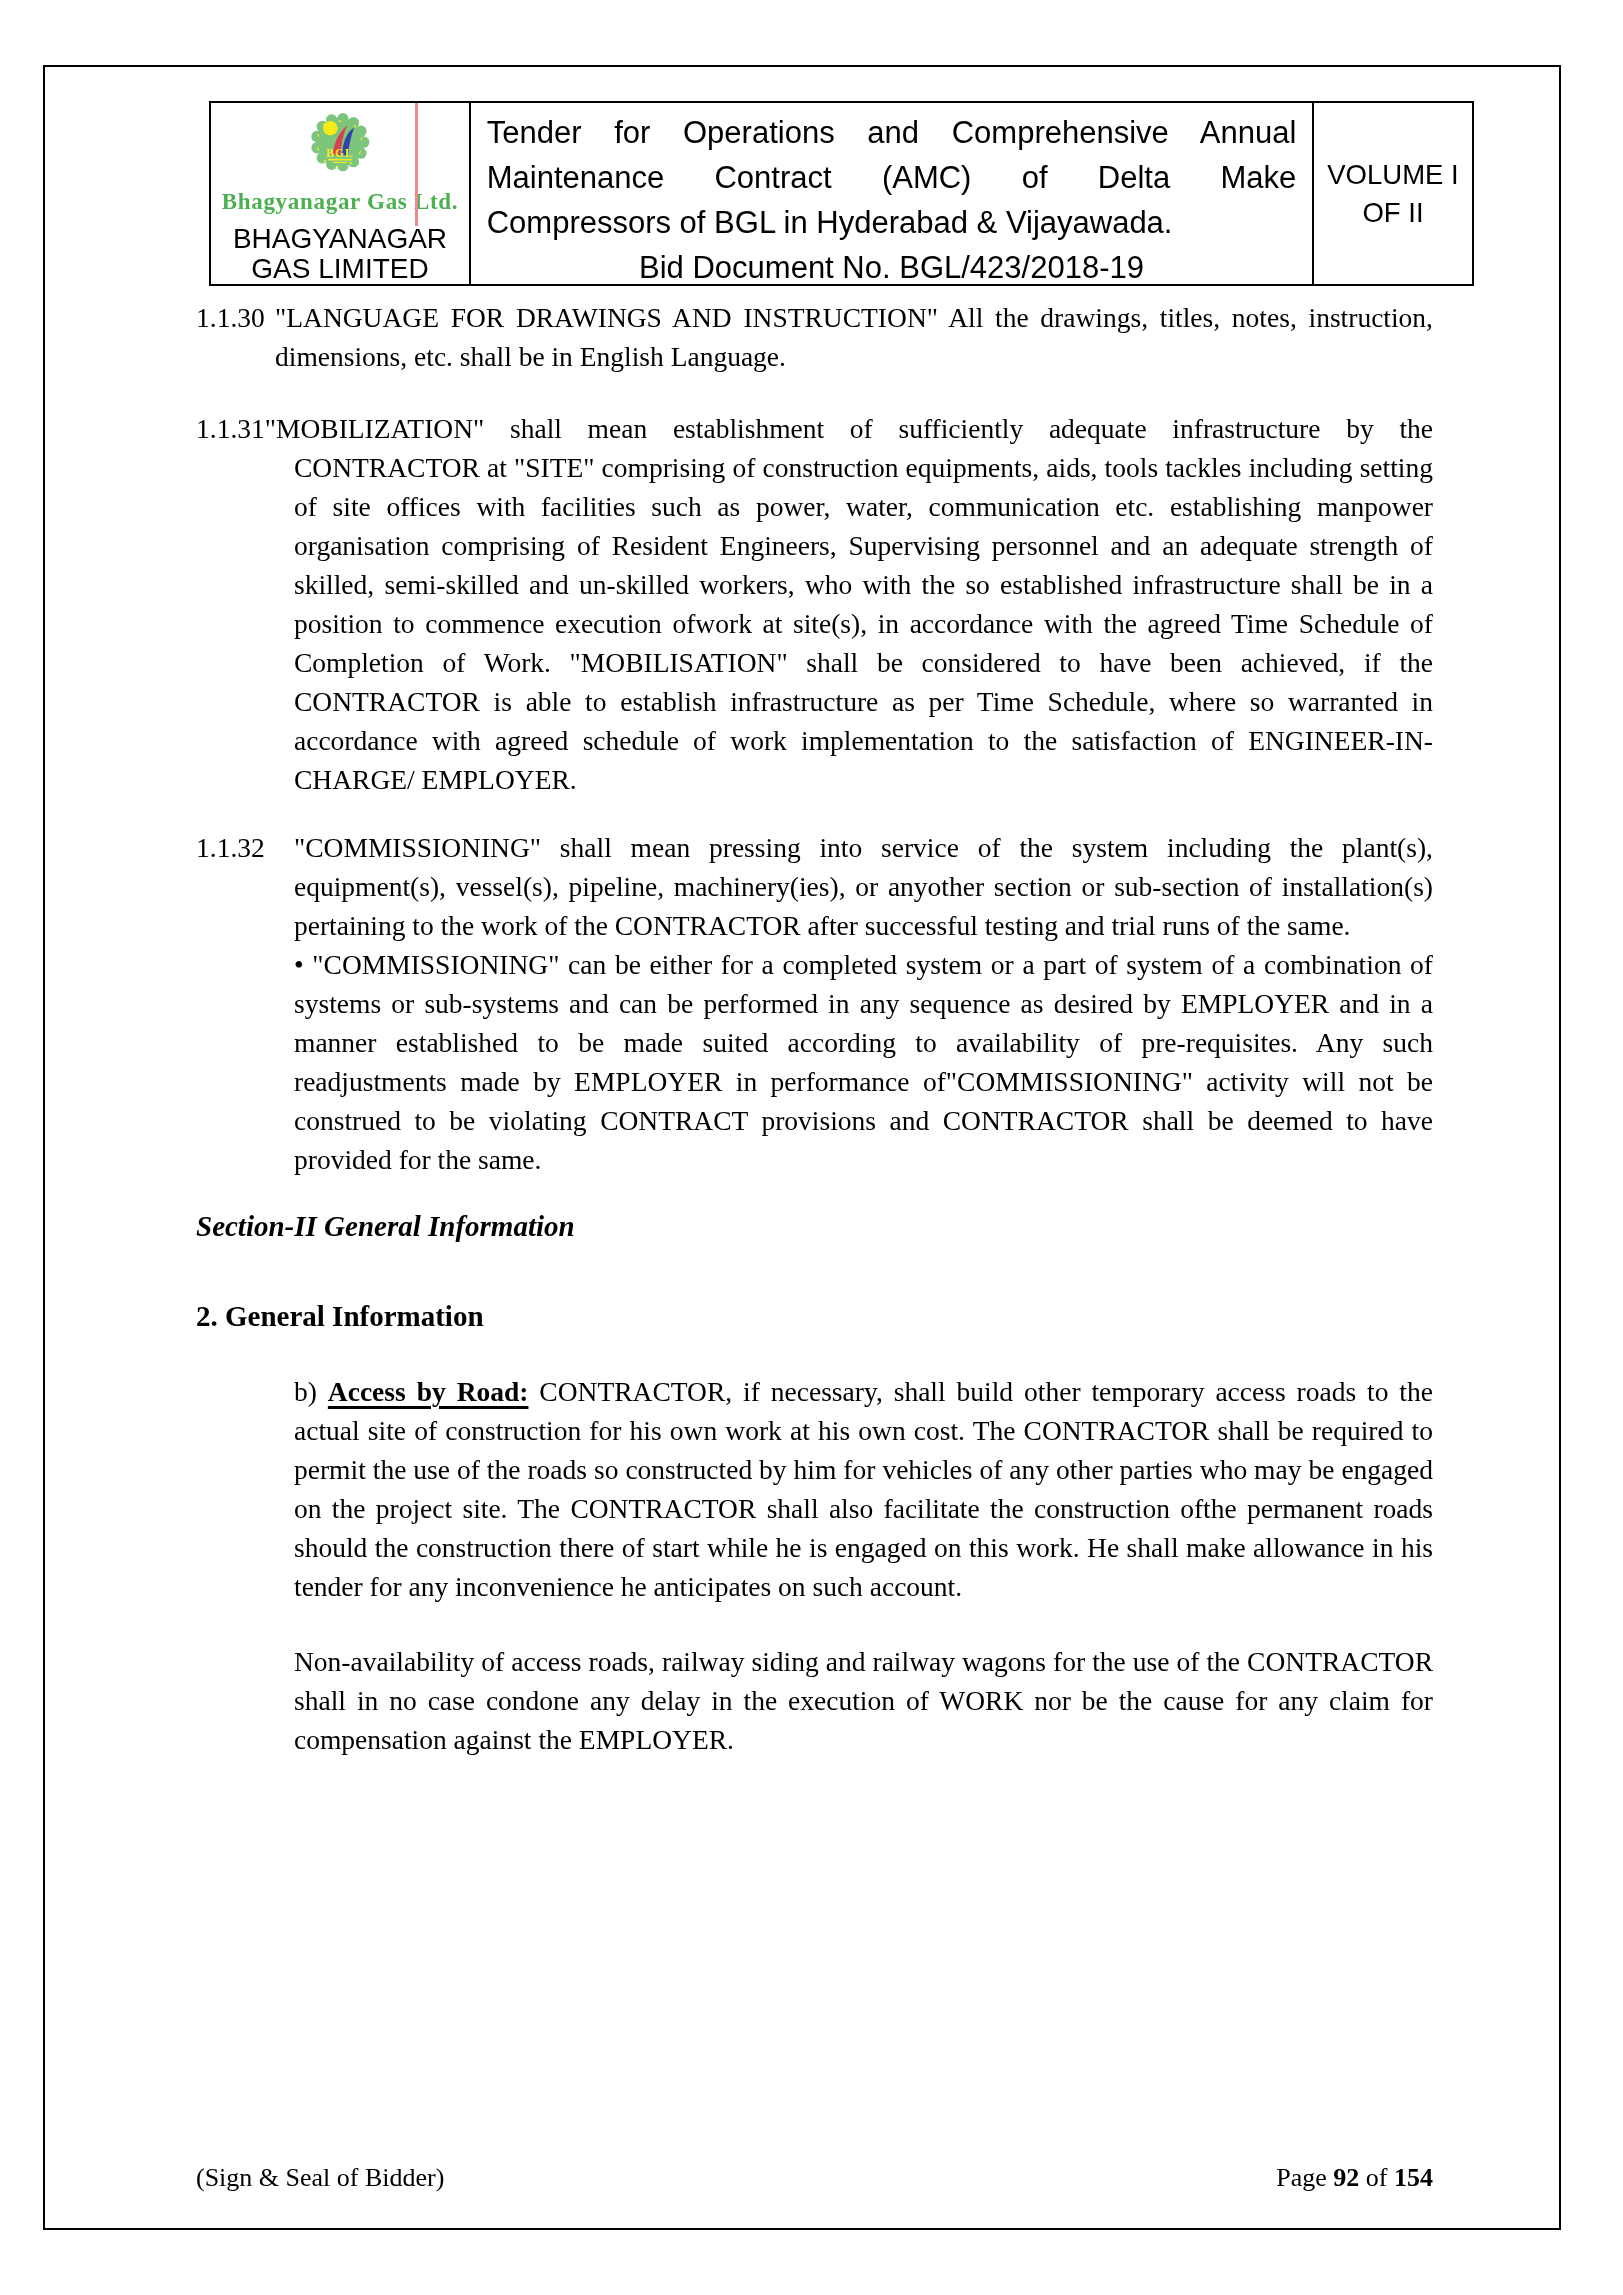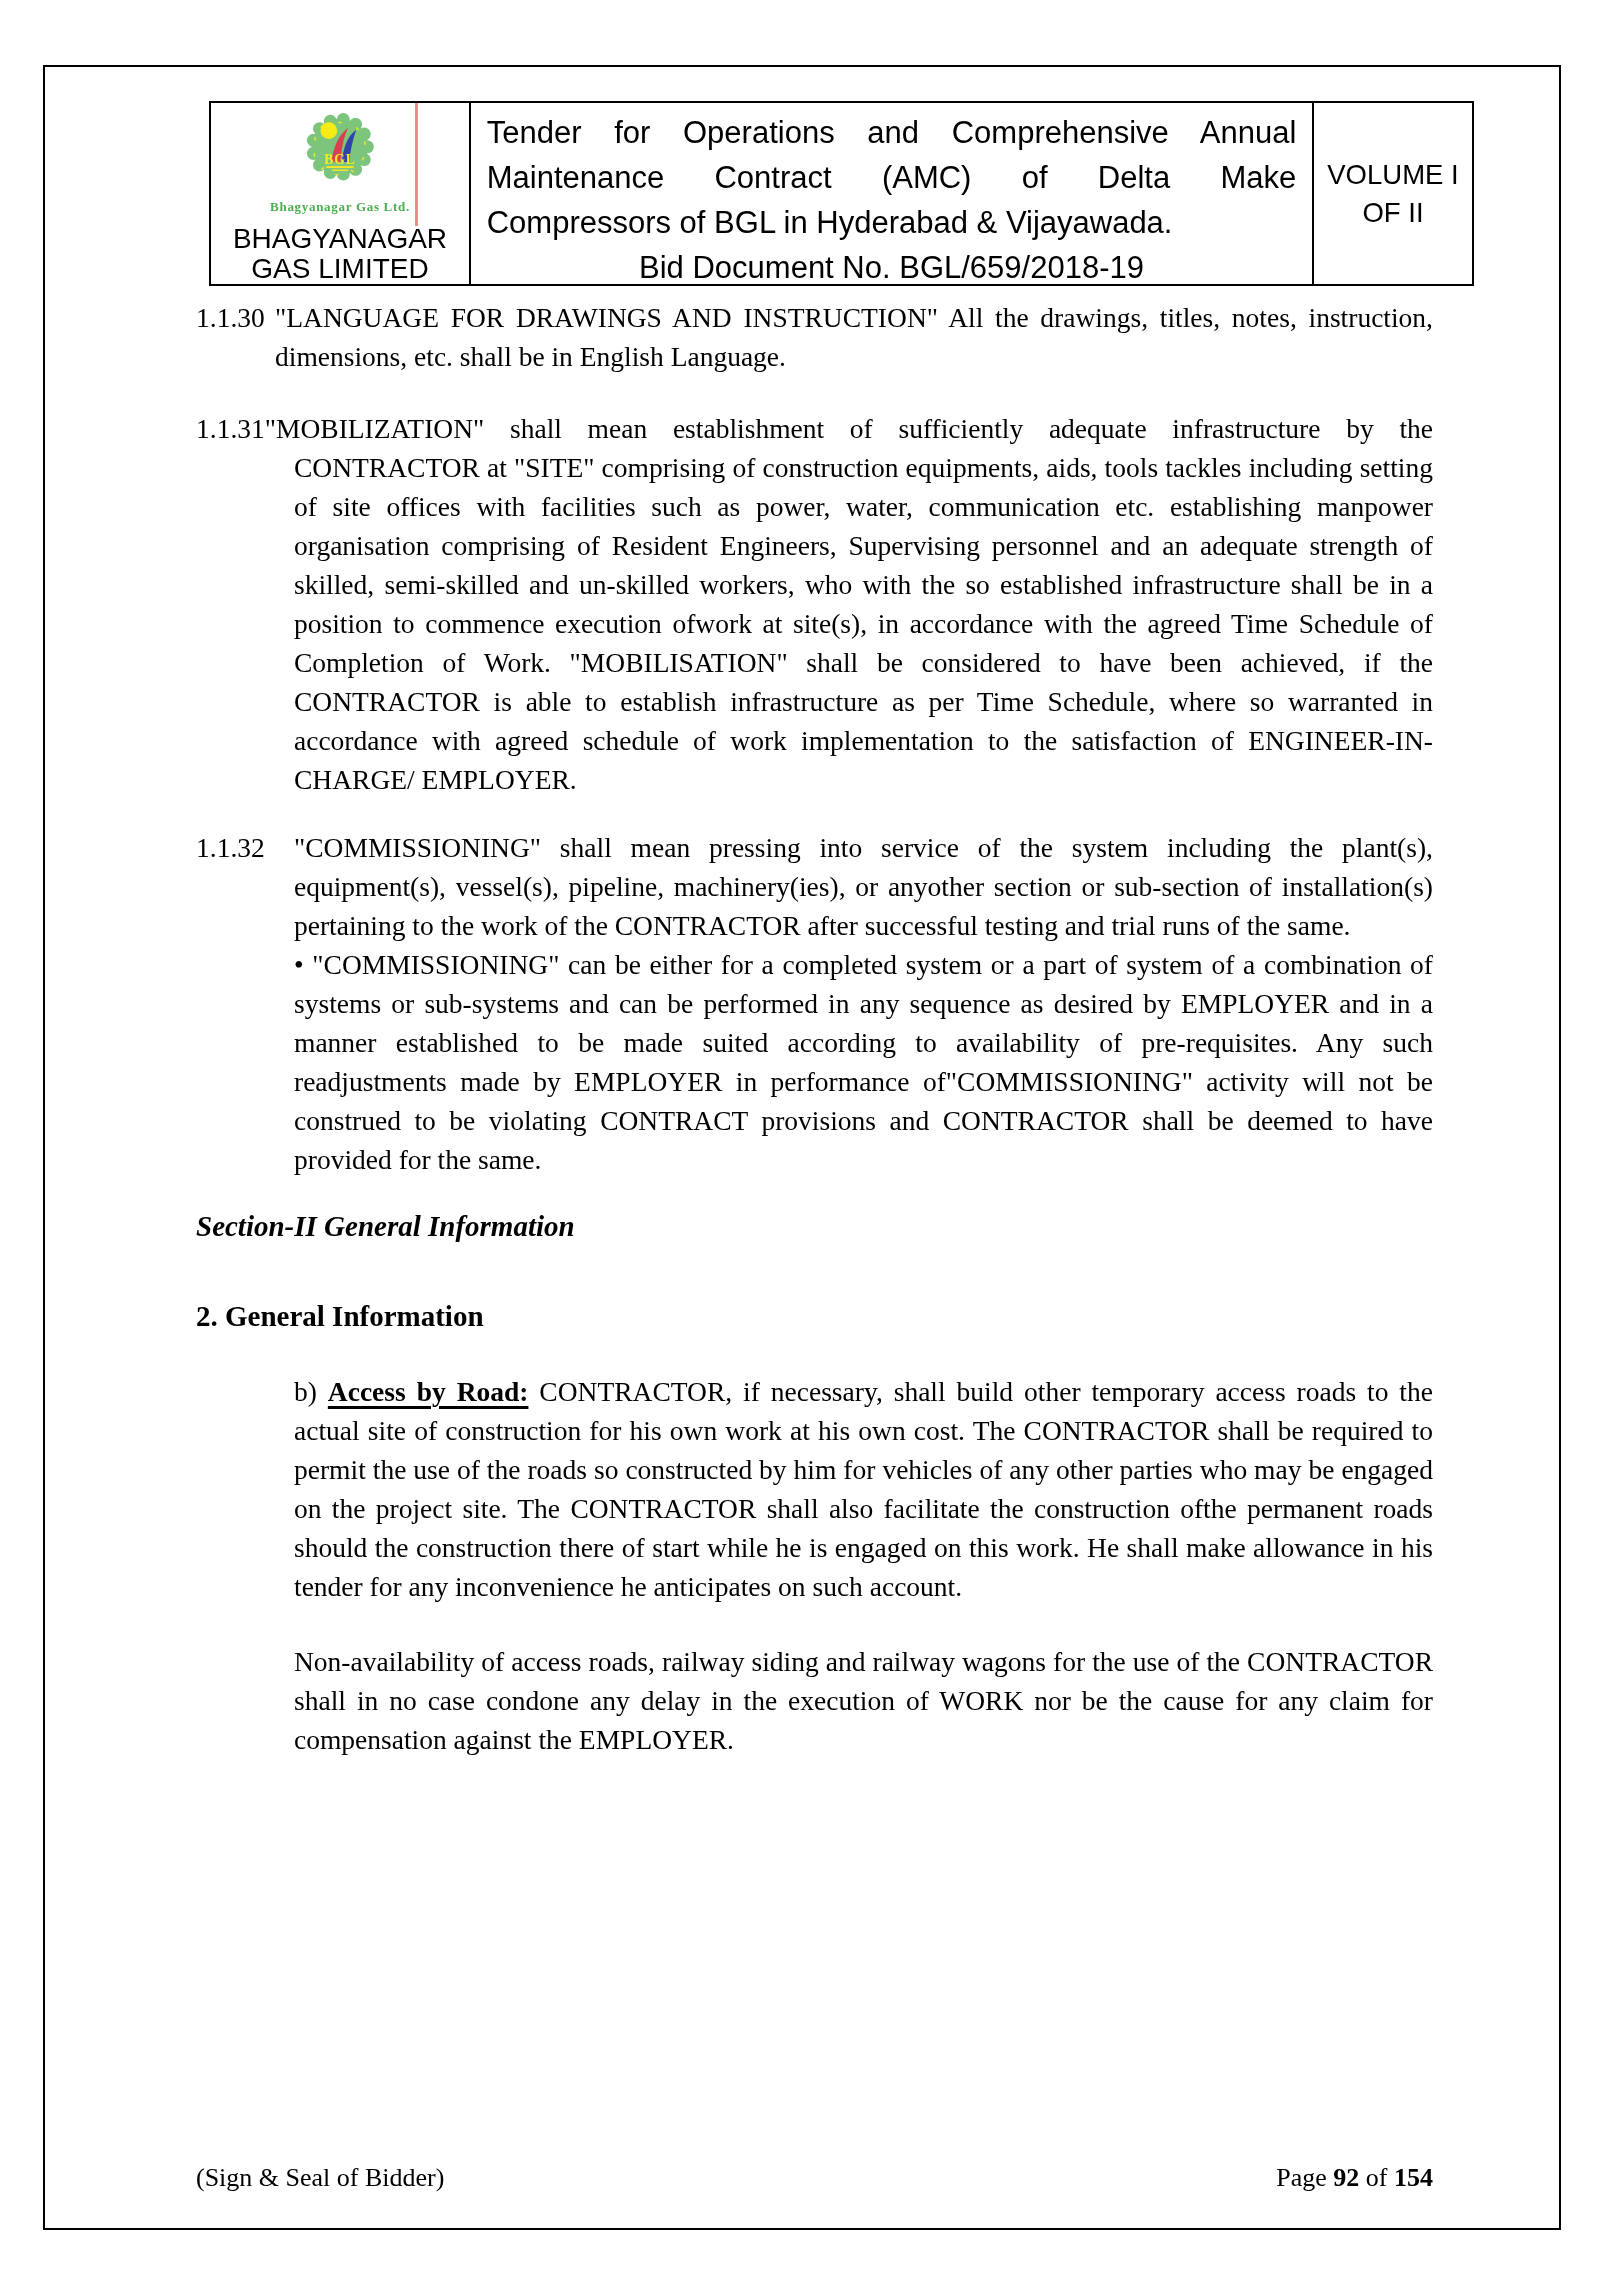--- a/index.html
+++ b/index.html
@@ -15,21 +15,21 @@
   
   .header-table {
     position:absolute; left:209px; top:101px; width:1265px; height:185px;
     border:2.6px solid #000; display:flex; background:#fff;
   }
   .cell-logo { width:260px; border-right:2.6px solid #000; position:relative;
     display:flex; flex-direction:column; align-items:center; padding-top:9.2px; }
   .red-line { position:absolute; left:204px; top:0; width:2.6px; height:123px; background:#F08B8B; }
   .logo-caption {
     margin-top:12px; font-family:"Liberation Serif", serif; font-weight:bold;
-    font-size:13px; color:#4CAF50; letter-spacing:0.7px; white-space:nowrap;
+    font-size:23px; color:#4CAF50; letter-spacing:0.7px; white-space:nowrap;
   }
   .company-name {
     margin-top:9.2px; font-family:"Liberation Sans", sans-serif; font-size:28px;
     line-height:30px; text-align:center; width:249px; color:#000;
   }
   .cell-title { flex:1; padding:6.5px 15.7px 0 15.7px; font-family:"Liberation Sans", sans-serif; }
   .tl { font-size:31px; line-height:45px; text-align:left; }
   .tl.j { text-align:justify; text-align-last:justify; }
   .tl.c { text-align:center; }
   .cell-volume { width:160px; border-left:2.6px solid #000; display:flex; flex-direction:column;
@@ -99,21 +99,21 @@
         <rect x="47" y="92.5" width="26" height="2.2" fill="#F6E928"></rect>
       </svg>
       <div class="logo-caption">Bhagyanagar Gas Ltd.</div>
       <div class="company-name">BHAGYANAGAR GAS LIMITED</div>
       <div class="red-line"></div>
     </div>
     <div class="cell-title">
       <div class="tl j">Tender for Operations and Comprehensive Annual</div>
       <div class="tl j">Maintenance Contract (AMC) of Delta Make</div>
       <div class="tl">Compressors of BGL in Hyderabad &amp; Vijayawada.</div>
-      <div class="tl c">Bid Document No. BGL/659/2018-19</div>
+      <div class="tl c">Bid Document No. BGL/423/2018-19</div>
     </div>
     <div class="cell-volume">
       <div class="vol-line">VOLUME I</div>
       <div class="vol-line">OF II</div>
     </div>
   </div>
 
   <div class="doc-body">
       <p class="numbered" style="margin-top: 0px; padding-left: 79px; text-indent: -79px;"><span class="num" style="width: 79px;">1.1.30</span><span>"LANGUAGE FOR DRAWINGS AND INSTRUCTION" All the drawings, titles, notes, instruction, dimensions, etc. shall be in English Language.</span></p>
       <p class="numbered" style="margin-top: 33px; padding-left: 98px; text-indent: -98px;"><span>1.1.31"MOBILIZATION" shall mean establishment of sufficiently adequate infrastructure by the CONTRACTOR at "SITE" comprising of construction equipments, aids, tools tackles including setting of site offices with facilities such as power, water, communication etc. establishing manpower organisation comprising of Resident Engineers, Supervising personnel and an adequate strength of skilled, semi-skilled and un-skilled workers, who with the so established infrastructure shall be in a position to commence execution ofwork at site(s), in accordance with the agreed Time Schedule of Completion of Work. "MOBILISATION" shall be considered to have been achieved, if the CONTRACTOR is able to establish infrastructure as per Time Schedule, where so warranted in accordance with agreed schedule of work implementation to the satisfaction of ENGINEER-IN-CHARGE/ EMPLOYER.</span></p>

